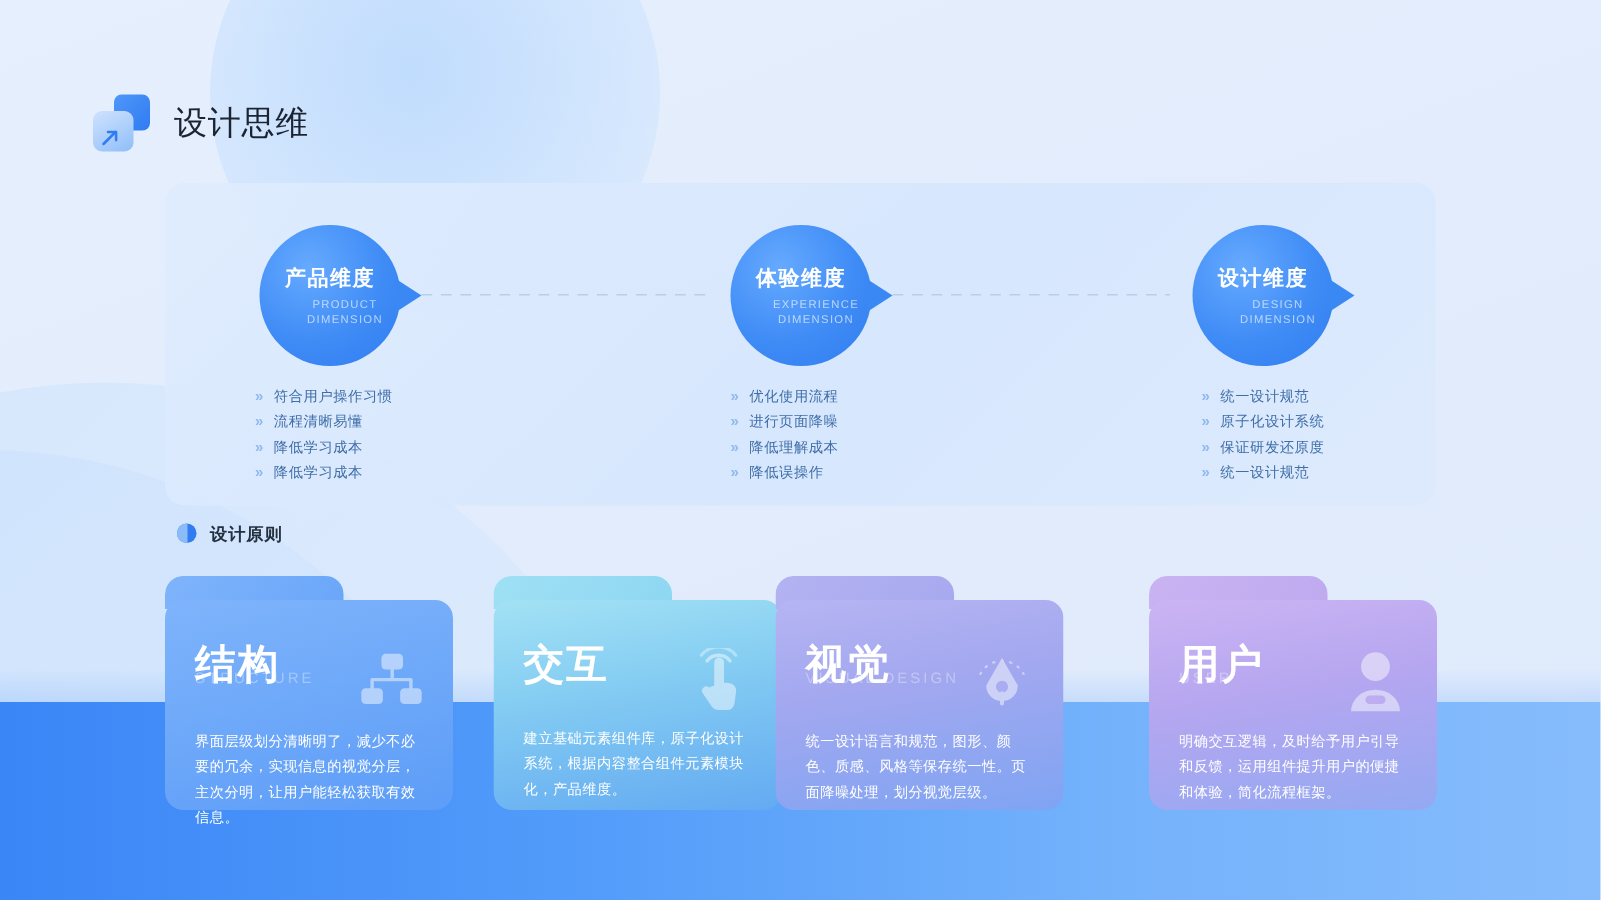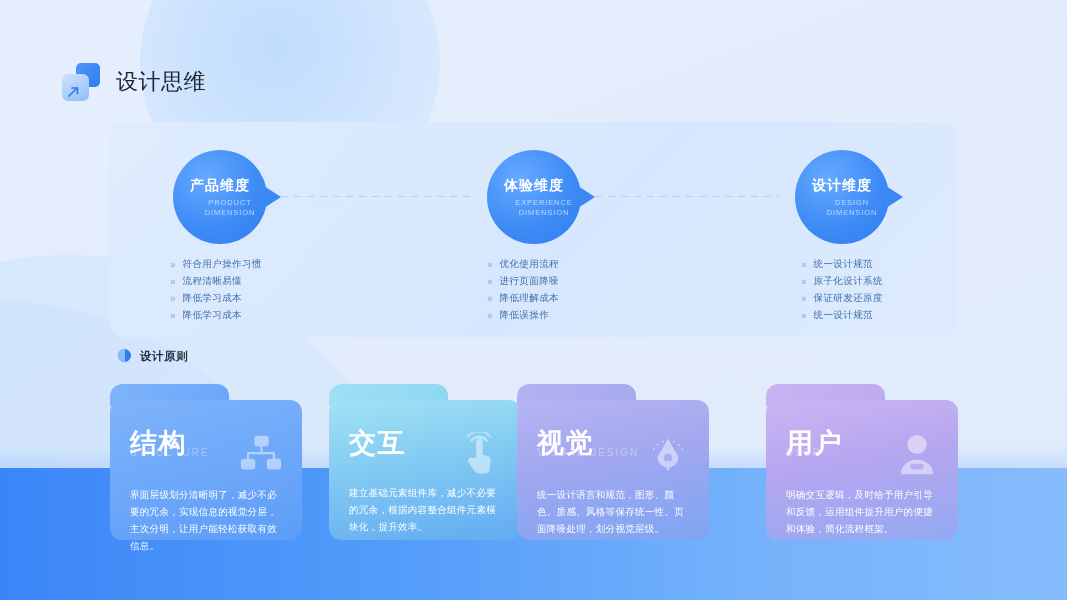--- a/index.html
+++ b/index.html
@@ -302,21 +302,21 @@
     <div class="card-body"></div>
   </div>
   <svg class="card-icon" viewBox="0 0 48 48">
     <path d="M20 26 L20 10 a3.4 3.4 0 0 1 6.8 0 L26.8 24 L31 24.6 a5 5 0 0 1 4.2 5.6 L34 39
              a5 5 0 0 1-5 4.2 L23 43.2 a6 6 0 0 1-4.6-2.3 L12 31.5 a3 3 0 0 1 4.4-4 Z" fill="#ffffff"></path>
     <path d="M15 9 a10 10 0 0 1 16 0" stroke="#ffffff" stroke-width="2.4" fill="none" stroke-linecap="round"></path>
     <path d="M11 5 a15.5 15.5 0 0 1 24 0" stroke="#ffffff" stroke-width="2.2" fill="none" stroke-linecap="round" opacity=".75"></path>
   </svg>
   <div class="card-content">
     <div class="card-cn">交互</div>
-    <div class="card-desc">建立基础元素组件库，减少不必要的冗余，根据内容整合组件元素模块化，提升效率。</div>
+    <div class="card-desc">建立基础元素组件库，原子化设计系统，根据内容整合组件元素模块化，产品维度。</div>
   </div>
 </div>
 
 <div class="card c-visual" style="left:517px;">
   <div class="card-folder">
     <div class="card-tab"></div>
     <div class="card-body"></div>
   </div>
   <svg class="card-icon" viewBox="0 0 48 48">
     <path d="M24 7 L35 26 a11 11 0 0 1-22 0 Z" fill="#ffffff"></path>

